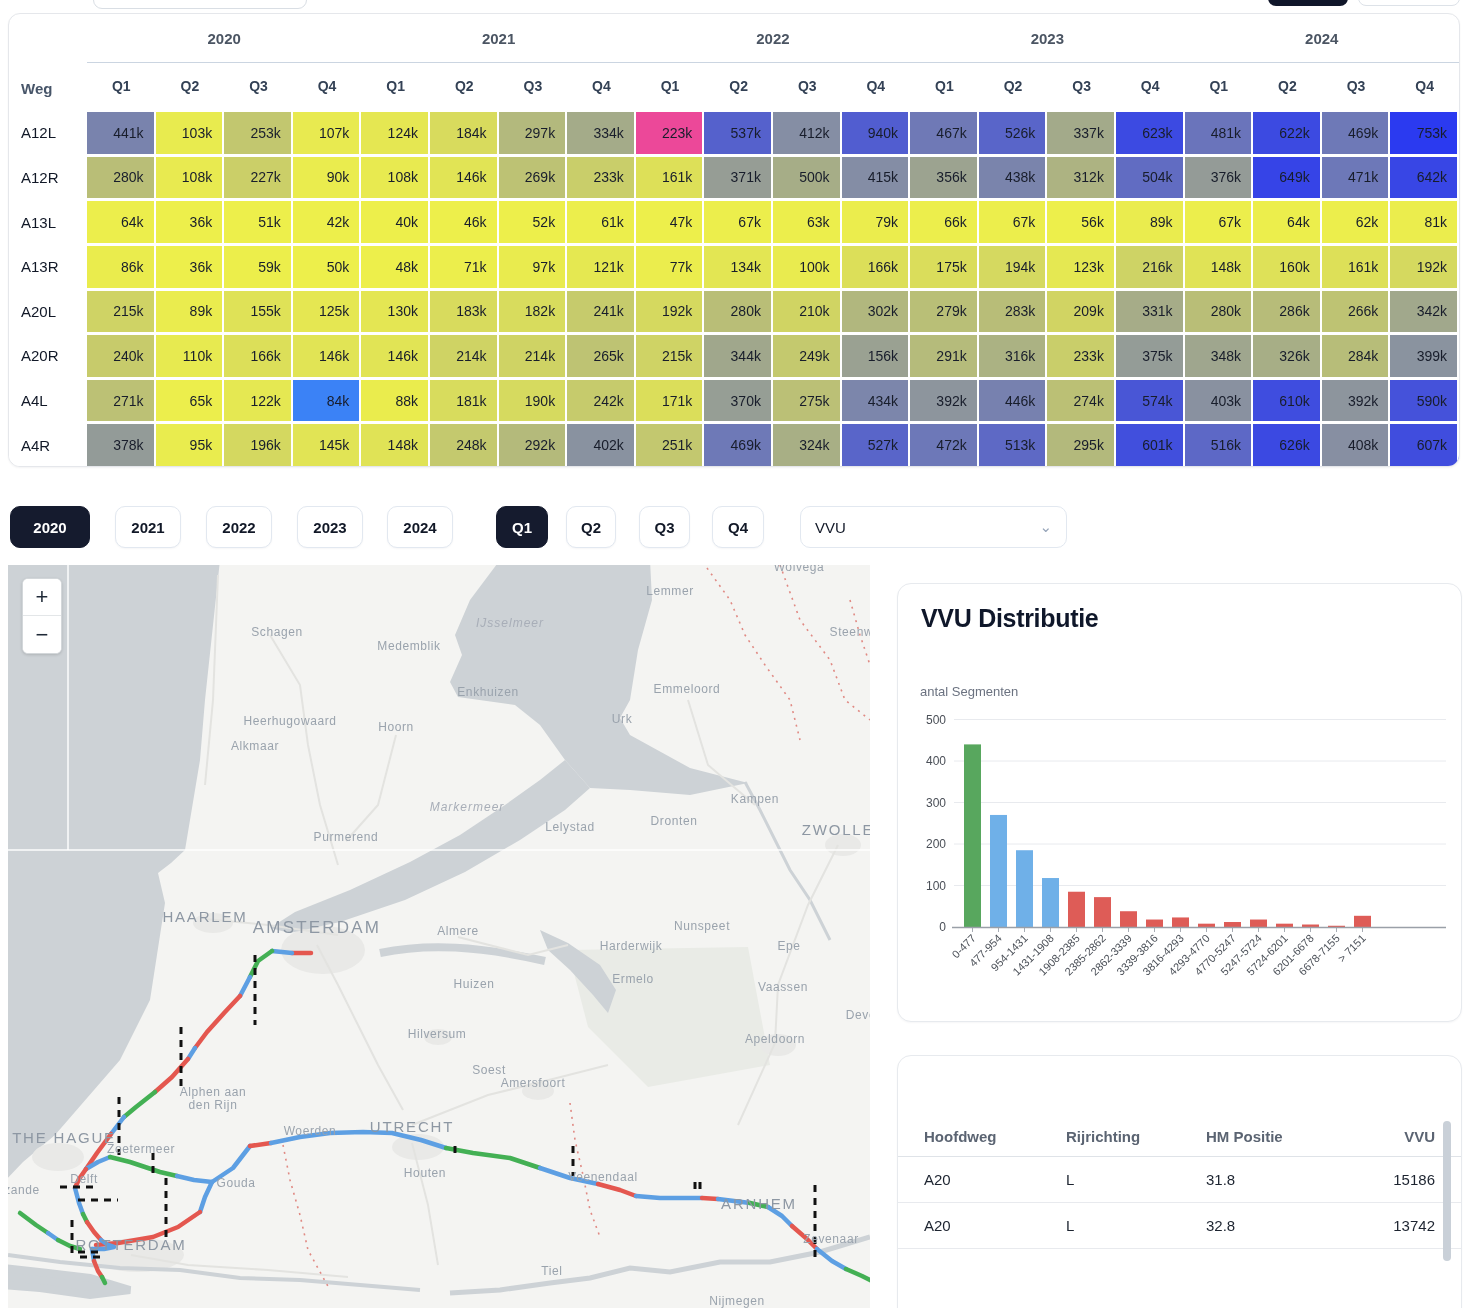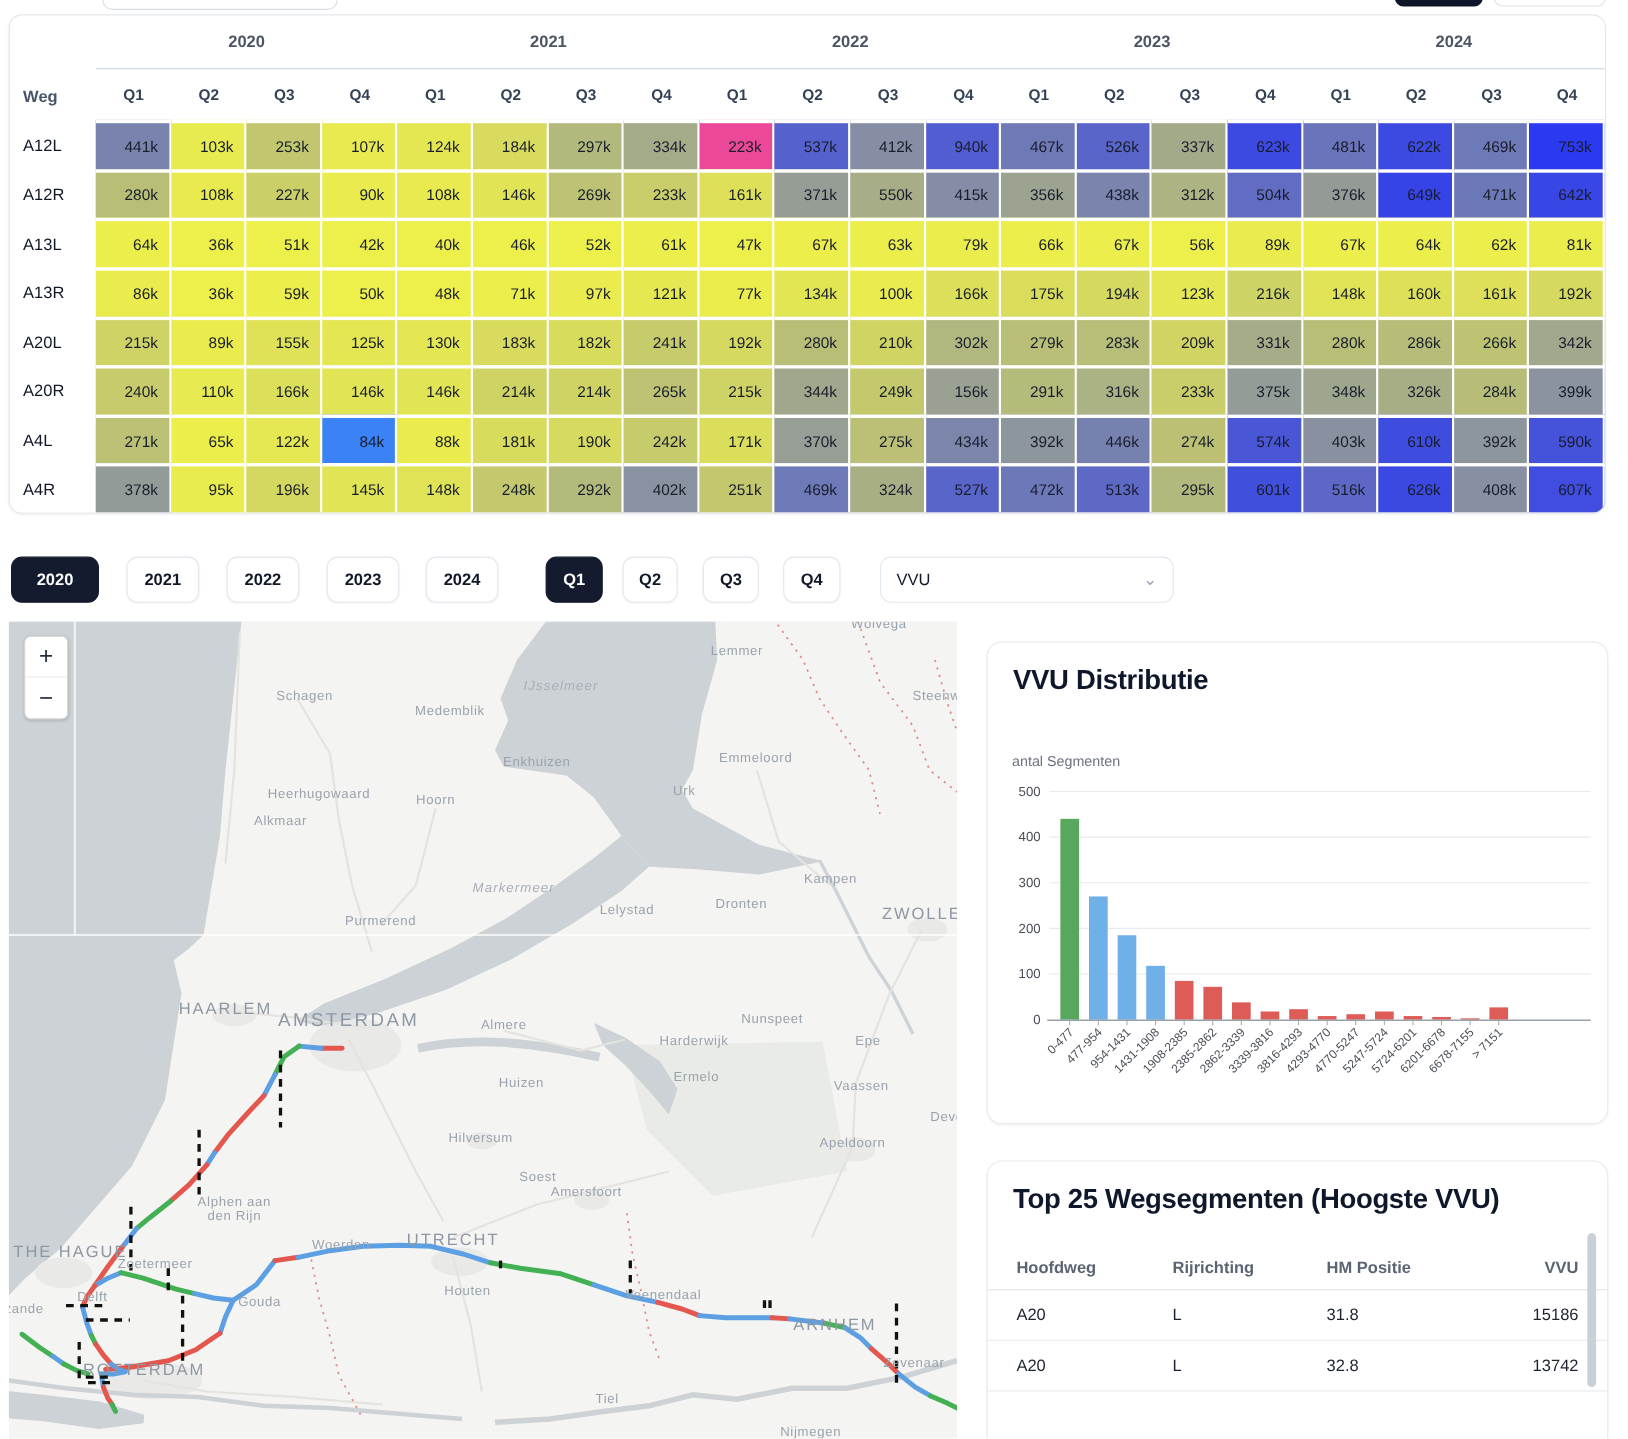--- a/index.html
+++ b/index.html
@@ -41,21 +41,21 @@
   text.cityxl{font-size:17px;fill:#8d97a3;letter-spacing:2.2px;font-weight:500;}
   text.water{font-size:12px;fill:#a8aeb8;font-style:italic;letter-spacing:1px;}
   
   .rcard{position:absolute;left:897px;width:565px;background:#fff;border:1px solid #e7eaee;border-radius:14px;
          box-shadow:0 1px 2px rgba(16,24,40,.04);overflow:hidden;box-sizing:border-box;}
   #dist-card{top:583px;height:439px;}
   #top25-card{top:1055px;height:300px;}
   .card-title{position:absolute;left:23px;top:20px;font-size:25px;font-weight:700;color:#0f172a;letter-spacing:-.3px;}
   .ylab{position:absolute;left:22px;top:100px;font-size:13px;color:#6b7280;}
   
-  .t25{position:absolute;left:0;top:76px;right:0;}
+  .t25{position:absolute;left:0;top:60px;right:0;}
   .t25-row{display:grid;grid-template-columns:142px 140px 150px 1fr;align-items:center;padding:0 26px;height:45px;
            border-bottom:1px solid #e8eaee;font-size:15px;color:#1d2430;}
   .t25-row.head{height:40px;color:#5b6472;font-weight:600;border-bottom:1px solid #dfe3e8;}
   .t25-row .num{text-align:right;}
   .t25-scroll{position:absolute;right:10px;top:65px;width:8px;height:140px;background:#c9d0d8;border-radius:4px;cursor:pointer;}
 </style>
 </head>
 <body>
 <div id="app">
 
@@ -147,21 +147,21 @@
             <td class="cell" style="background:rgb(185,190,119)">280k</td>
             <td class="cell" style="background:rgb(232,234,80)">108k</td>
             <td class="cell" style="background:rgb(203,207,104)">227k</td>
             <td class="cell" style="background:rgb(234,236,78)">90k</td>
             <td class="cell" style="background:rgb(232,234,80)">108k</td>
             <td class="cell" style="background:rgb(225,228,85)">146k</td>
             <td class="cell" style="background:rgb(189,194,116)">269k</td>
             <td class="cell" style="background:rgb(201,206,106)">233k</td>
             <td class="cell" style="background:rgb(221,224,88)">161k</td>
             <td class="cell" style="background:rgb(150,157,149)">371k</td>
-            <td class="cell" style="background:rgb(166,173,135)">550k</td>
+            <td class="cell" style="background:rgb(166,173,135)">500k</td>
             <td class="cell" style="background:rgb(132,141,165)">415k</td>
             <td class="cell" style="background:rgb(156,163,144)">356k</td>
             <td class="cell" style="background:rgb(122,132,172)">438k</td>
             <td class="cell" style="background:rgb(173,179,130)">312k</td>
             <td class="cell" style="background:rgb(97,108,194)">504k</td>
             <td class="cell" style="background:rgb(148,155,151)">376k</td>
             <td class="cell" style="background:rgb(54,68,231)">649k</td>
             <td class="cell" style="background:rgb(109,120,184)">471k</td>
             <td class="cell" style="background:rgb(56,70,229)">642k</td>
           </tr>
@@ -566,21 +566,20 @@
         <rect x="456" y="232.795" width="17" height="11.205" fill="#de5c57"></rect>
         <line x1="464.5" y1="244" x2="464.5" y2="249" stroke="#a8adb5" stroke-width="1"></line>
         <g transform="translate(468.5,256) rotate(-45)">
           <text text-anchor="end" font-size="11" fill="#4a4f57">&gt; 7151</text>
         </g>
         <line x1="54" y1="244.5" x2="548" y2="244.5" stroke="#9aa0a8" stroke-width="1.5"></line>
       </svg>
   </div>
 
   <div class="rcard" id="top25-card">
-    <div class="card-title">Top 25 Wegsegmenten (Hoogste VVU)</div>
     <div class="t25" id="t25-body">
         <div class="t25-row head">
           <div>Hoofdweg</div>
           <div>Rijrichting</div>
           <div>HM Positie</div>
           <div class="num">VVU</div>
         </div>
         <div class="t25-row">
           <div>A20</div>
           <div>L</div>

